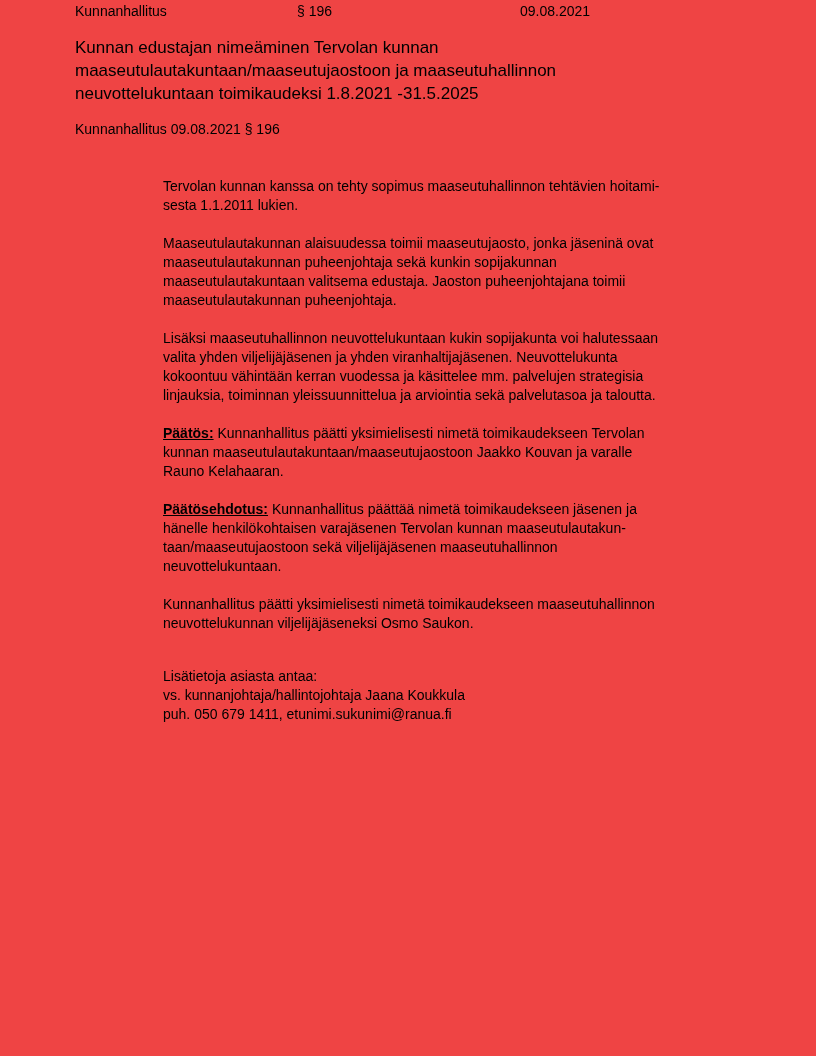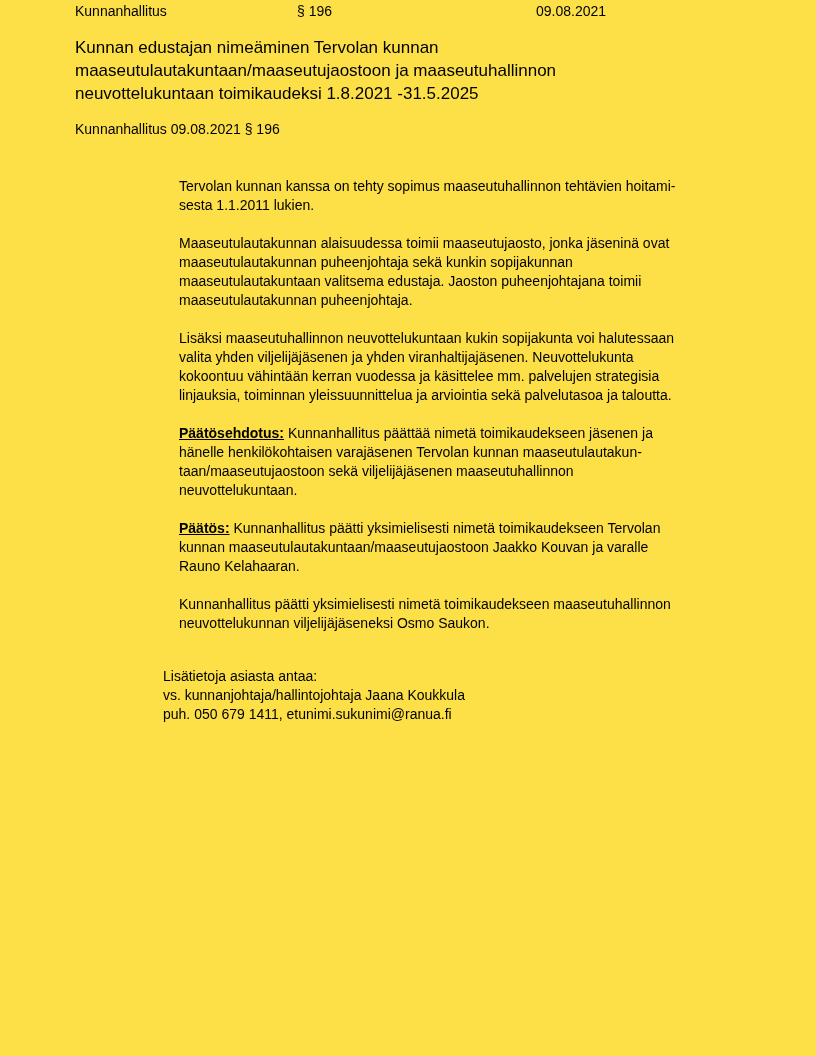--- a/index.html
+++ b/index.html
@@ -1,35 +1,35 @@
 <!DOCTYPE html>
 <html><head>
 <meta charset="utf-8">
 <style>
   * { margin: 0; padding: 0; box-sizing: border-box; }
   html, body { background: #ffffff; }
   .page {
     position: relative;
     width: 816px;
     height: 1056px;
-    background: #fde047;
+    background: #ef4444;
     color: #000000;
     font-family: "Liberation Sans", "DejaVu Sans", sans-serif;
     overflow: hidden;
   }
   .doc-header span {
     position: absolute;
     top: 3px;
     font-size: 14px;
     line-height: 17px;
     white-space: nowrap;
   }
   .hdr-committee { left: 75px; }
   .hdr-section   { left: 297px; }
-  .hdr-date      { left: 536px; text-align: center; }
+  .hdr-date      { left: 520px; text-align: center; }
   .doc-title {
     position: absolute;
     left: 75px;
     top: 36px;
     width: 660px;
     font-size: 17px;
     font-weight: normal;
     line-height: 23px;
     white-space: pre-line;
   }
@@ -44,21 +44,21 @@
   .doc-body {
     position: absolute;
     left: 163px;
     top: 177px;
     width: 640px;
     font-size: 14px;
     line-height: 19px;
   }
   .doc-body p {
     white-space: pre-line;
-    margin: 0 0 19px 16px;
+    margin: 0 0 19px 0;
   }
   .lead-label {
     font-weight: bold;
     text-decoration: underline;
   }
   .contact-block {
     white-space: pre-line;
     margin-top: 34px;
   }
 </style>
@@ -88,28 +88,28 @@
     <p>Maaseutulautakunnan alaisuudessa toimii maaseutujaosto, jonka jäseninä ovat
 maaseutulautakunnan puheenjohtaja sekä kunkin sopijakunnan
 maaseutulautakuntaan valitsema edustaja. Jaoston puheenjohtajana toimii
 maaseutulautakunnan puheenjohtaja.</p>
 
     <p>Lisäksi maaseutuhallinnon neuvottelukuntaan kukin sopijakunta voi halutessaan
 valita yhden viljelijäjäsenen ja yhden viranhaltijajäsenen. Neuvottelukunta
 kokoontuu vähintään kerran vuodessa ja käsittelee mm. palvelujen strategisia
 linjauksia, toiminnan yleissuunnittelua ja arviointia sekä palvelutasoa ja taloutta.</p>
 
+    <p><span class="lead-label">Päätös:</span><span> Kunnanhallitus päätti yksimielisesti nimetä toimikaudekseen Tervolan
+kunnan maaseutulautakuntaan/maaseutujaostoon Jaakko Kouvan ja varalle
+Rauno Kelahaaran.</span></p>
+
     <p><span class="lead-label">Päätösehdotus:</span><span> Kunnanhallitus päättää nimetä toimikaudekseen jäsenen ja
 hänelle henkilökohtaisen varajäsenen Tervolan kunnan maaseutulautakun-
 taan/maaseutujaostoon sekä viljelijäjäsenen maaseutuhallinnon
 neuvottelukuntaan.</span></p>
-
-    <p><span class="lead-label">Päätös:</span><span> Kunnanhallitus päätti yksimielisesti nimetä toimikaudekseen Tervolan
-kunnan maaseutulautakuntaan/maaseutujaostoon Jaakko Kouvan ja varalle
-Rauno Kelahaaran.</span></p>
 
     <p>Kunnanhallitus päätti yksimielisesti nimetä toimikaudekseen maaseutuhallinnon
 neuvottelukunnan viljelijäjäseneksi Osmo Saukon.</p>
 
     <div class="contact-block">Lisätietoja asiasta antaa:
 vs. kunnanjohtaja/hallintojohtaja Jaana Koukkula
 puh. 050 679 1411, etunimi.sukunimi@ranua.fi</div>
 
   </div>
 

